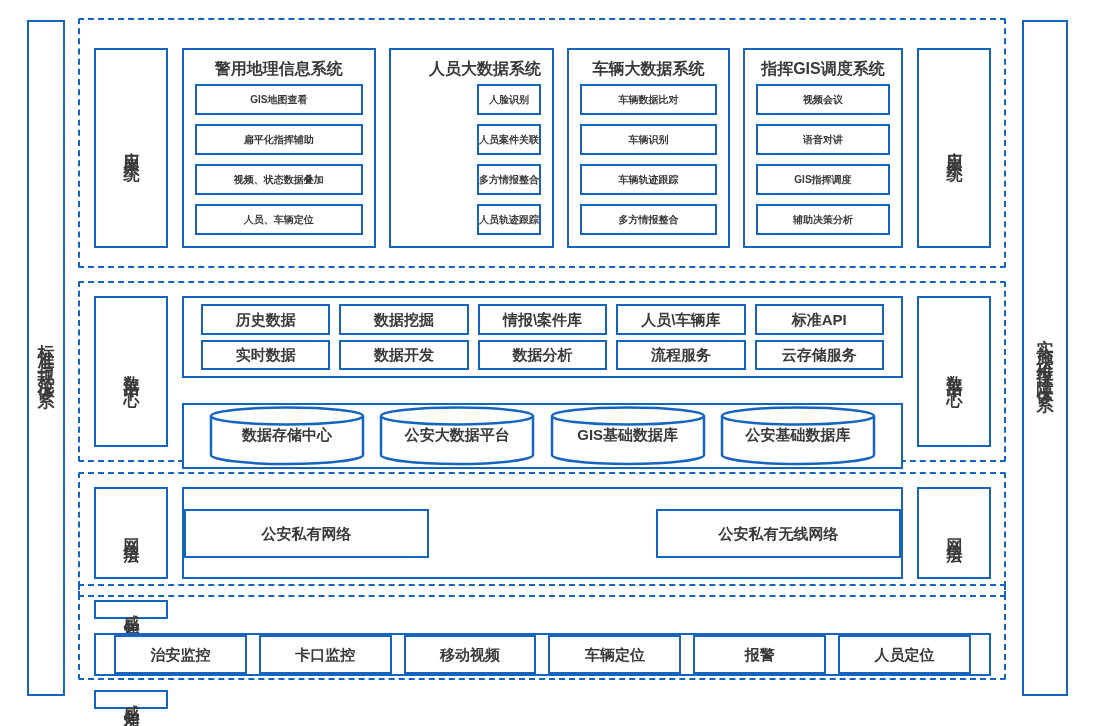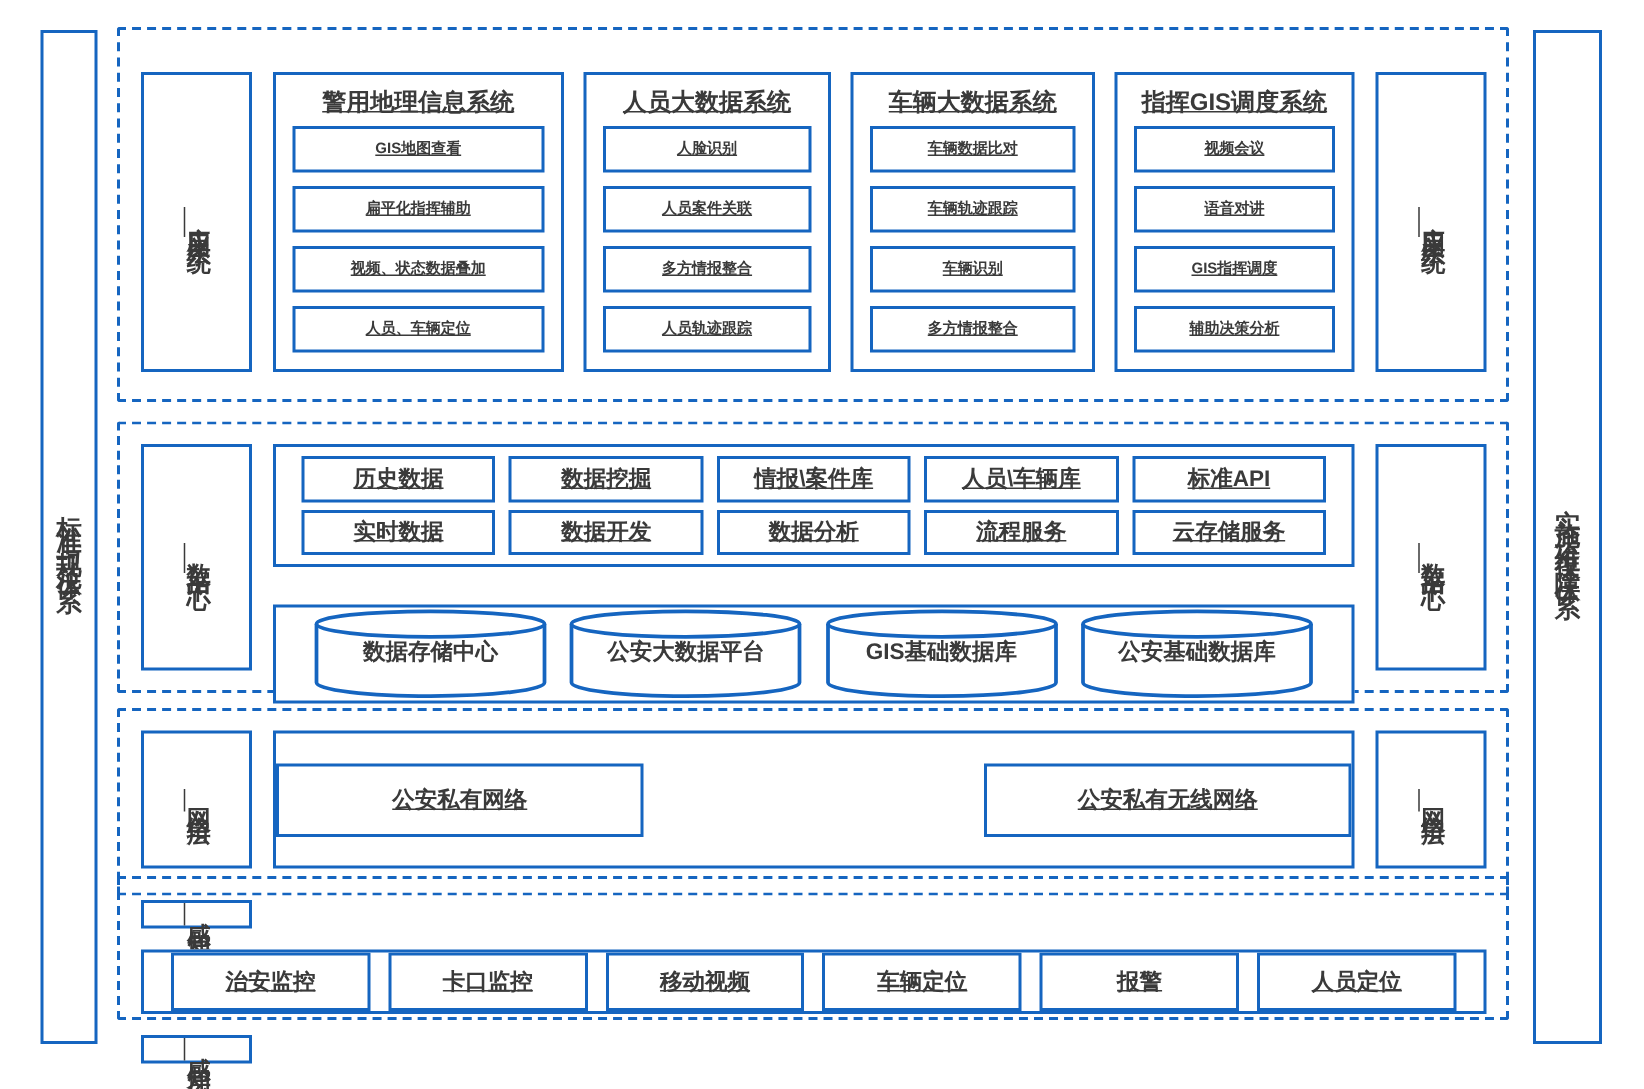--- a/index.html
+++ b/index.html
@@ -27,21 +27,21 @@
   }
   .pillar .vtext{font-size:17px;letter-spacing:8px;}
   .pillar-left{left:27px;width:38px;}
   .pillar-right{left:1022px;width:46px;}
 
   
   .layer{
     position:absolute;left:78px;width:928px;
     border:2px dashed #1565C0;border-radius:2px;
     box-sizing:border-box;
-    display:flex;align-items:stretch;text-decoration:underline;
+    display:flex;align-items:stretch;
   }
   .layer-app{top:18px;height:250px;padding:28px 13px 18px 14px;gap:14px;}
   .layer-data{top:281px;height:181px;padding:13px 13px 13px 14px;gap:14px;}
   .layer-network{top:472px;height:125px;padding:13px 13px 16px 14px;gap:14px;}
   .layer-perception{top:584px;height:96px;padding:14px 13px 12px 14px;gap:14px;flex-direction:column;}
 
   .side-label{
     width:74px;flex:none;
     border:2px solid #1565C0;background:#fff;
     display:flex;align-items:center;justify-content:center;
@@ -51,21 +51,21 @@
 
   
   .panels{flex:1;display:flex;gap:13px;}
   .panel{
     border:2px solid #1565C0;background:#fff;
     box-sizing:border-box;
     display:flex;flex-direction:column;
     padding:6px 11px 13px 11px;
   }
   .panel-1{flex:1.25;}
-  .panel-2{flex:1.04;}
+  .panel-2{flex:1.04;align-items:flex-end;}
   .panel-3{flex:1.02;}
   .panel-4{flex:1;}
   .panel-title{
     text-align:center;font-weight:700;font-size:16px;
     padding:3px 0 6px 0;line-height:1.2;
   }
   .panel-items{
     flex:1;display:flex;flex-direction:column;
     justify-content:space-between;gap:9px;
   }
@@ -145,22 +145,22 @@
           <div class="box">人员案件关联</div>
           <div class="box">多方情报整合</div>
           <div class="box">人员轨迹跟踪</div>
         </div>
       </div>
 
       <div class="panel panel-3">
         <div class="panel-title">车辆大数据系统</div>
         <div class="panel-items">
           <div class="box">车辆数据比对</div>
+          <div class="box">车辆识别</div>
           <div class="box">车辆轨迹跟踪</div>
-          <div class="box">车辆识别</div>
           <div class="box">多方情报整合</div>
         </div>
       </div>
 
       <div class="panel panel-4">
         <div class="panel-title">指挥GIS调度系统</div>
         <div class="panel-items">
           <div class="box">视频会议</div>
           <div class="box">语音对讲</div>
           <div class="box">GIS指挥调度</div>

